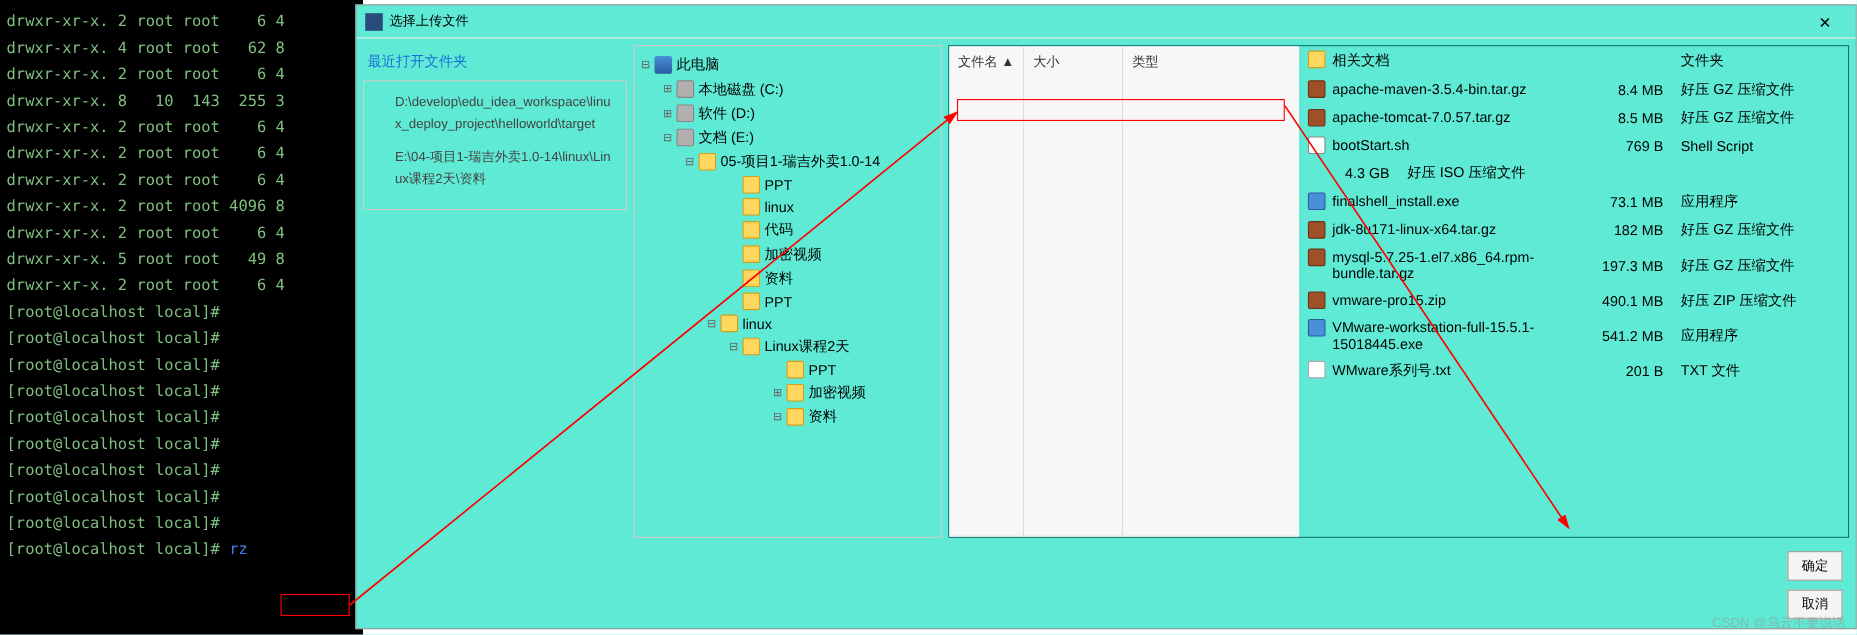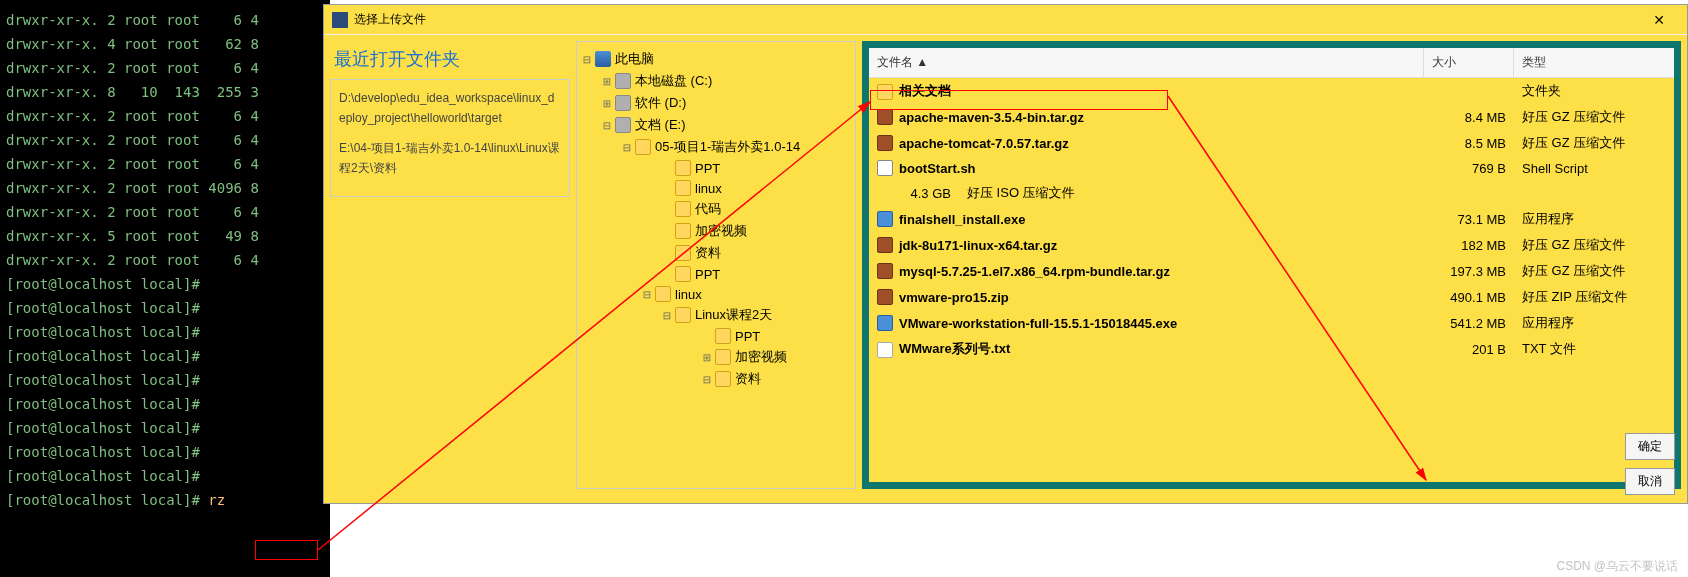--- a/index.html
+++ b/index.html
@@ -1,45 +1,45 @@
 <!DOCTYPE html>
 <html><head>
 <meta charset="utf-8">
 <style>
 * { box-sizing: border-box; margin: 0; padding: 0; }
 body { font-family: "Microsoft YaHei", sans-serif; font-size: 12px; background: #fff; position: relative; width: 1688px; height: 577px; overflow: hidden; }
 .terminal { position: absolute; left: 0; top: 0; width: 330px; height: 577px; background: #000; color: #7fbf7f; font-family: "Consolas", monospace; font-size: 14px; padding: 8px 6px; line-height: 24px; white-space: pre; overflow: hidden; }
 .terminal .line { display: block; }
-.terminal .cmd { color:#fdba74; }
+.terminal .cmd { color:#3b82f6; }
 .rz-box { position:absolute; left:255px; top:540px; width:63px; height:20px; border:1.5px solid red; }
-.dialog { position: absolute; left: 323px; top: 4px; width: 1365px; height: 500px; background: #fde047; border: 1px solid #999; }
+.dialog { position: absolute; left: 323px; top: 4px; width: 1365px; height: 568px; background: #5eead4; border: 1px solid #999; }
 .titlebar { height: 30px; display: flex; align-items: center; padding: 0 8px; border-bottom: 1px solid #eee; }
 .titlebar .ticon { width:16px; height:16px; background:#2a4b7c; margin-right:6px; }
 .titlebar .ttitle { flex: 1; font-size: 12px; }
 .titlebar .close { width: 40px; text-align: center; font-size: 14px; cursor: pointer; }
 .body { display: flex; height: 460px; padding: 6px; gap: 6px; }
 .leftcol { width: 240px; }
-.lefthead { color: #1a6fd6; font-size: 18px; padding: 6px 4px 8px 4px; }
+.lefthead { color: #1a6fd6; font-size: 13px; padding: 6px 4px 8px 4px; }
 .leftbox { border: 1px solid #ccc; padding: 8px; font-size: 12px; color: #444; line-height: 20px; word-break: break-all; }
-.leftbox .path { margin-bottom: 10px; }
+.leftbox .path { margin-bottom: 10px; margin-left: 20px; }
 .treebox { width: 280px; border: 1px solid #ccc; padding: 6px 2px; overflow:auto; font-size:13px; }
 .tree-item { display:flex; align-items:center; padding:2px 2px; margin-left: var(--ind,0); white-space:nowrap; cursor:pointer; }
 .tree-toggle { width:12px; text-align:center; color:#666; font-size:10px; margin-right:2px; }
 .tree-icon { width:16px; height:16px; margin-right:4px; flex-shrink:0; }
 .icon-computer { background:linear-gradient(#4a90d9,#2a5ca0); border-radius:2px; }
 .icon-drive { background:#b0b0b0; border-radius:2px; border:1px solid #888; }
 .icon-folder { background:#ffd65e; border-radius:2px; border:1px solid #d4a017; }
-.filebox { flex:1; border:7px solid #0f766e; display:flex; flex-direction:column; }
+.filebox { flex:1; border:1px solid #0f766e; display:flex; flex-direction:row; }
 .file-header { display:flex; border-bottom:1px solid #ddd; background:#f7f7f7; font-size:12px; color:#333; }
 .fh-name { flex:1; padding:6px 8px; border-right:1px solid #ddd; }
 .fh-size { width:90px; padding:6px 8px; text-align:left; border-right:1px solid #ddd; }
 .fh-type { width:160px; padding:6px 8px; }
 .file-list { flex:1; overflow:auto; }
 .file-row { display:flex; align-items:center; padding:2px 0; font-size:13px; cursor:pointer; }
-.fr-name { flex:1; padding:2px 8px; display:flex; align-items:flex-end; gap:6px;font-weight:bold; }
+.fr-name { flex:1; padding:2px 8px; display:flex; align-items:flex-start; gap:6px; }
 .fr-size { width:90px; padding:2px 8px; text-align:right; }
 .fr-type { width:160px; padding:2px 8px; }
 .file-icon { width:16px; height:16px; flex-shrink:0; border-radius:2px; }
 .fi-folder { background:#ffd65e; border:1px solid #d4a017; }
 .fi-archive { background:#a05028; border:1px solid #6b3318; }
 .fi-script { background:#fff; border:1px solid #888; }
 .fi-iso { background:#d0d0d0; border:1px solid #888; border-radius:50%; }
 .fi-exe { background:#4a90d9; border:1px solid #2a5ca0; }
 .fi-txt { background:#fff; border:1px solid #aaa; }
 .selected-box { position:absolute; left:870px; top:90px; width:298px; height:20px; border:1.5px solid red; }

